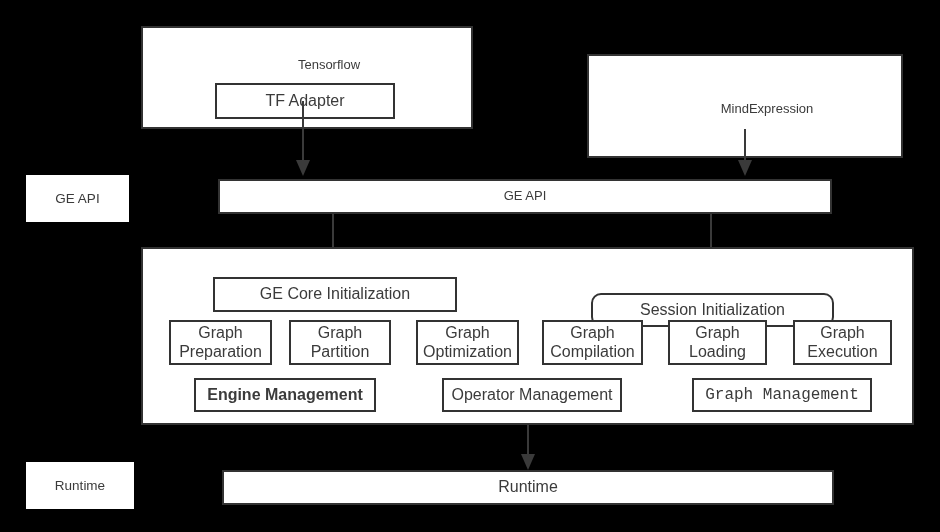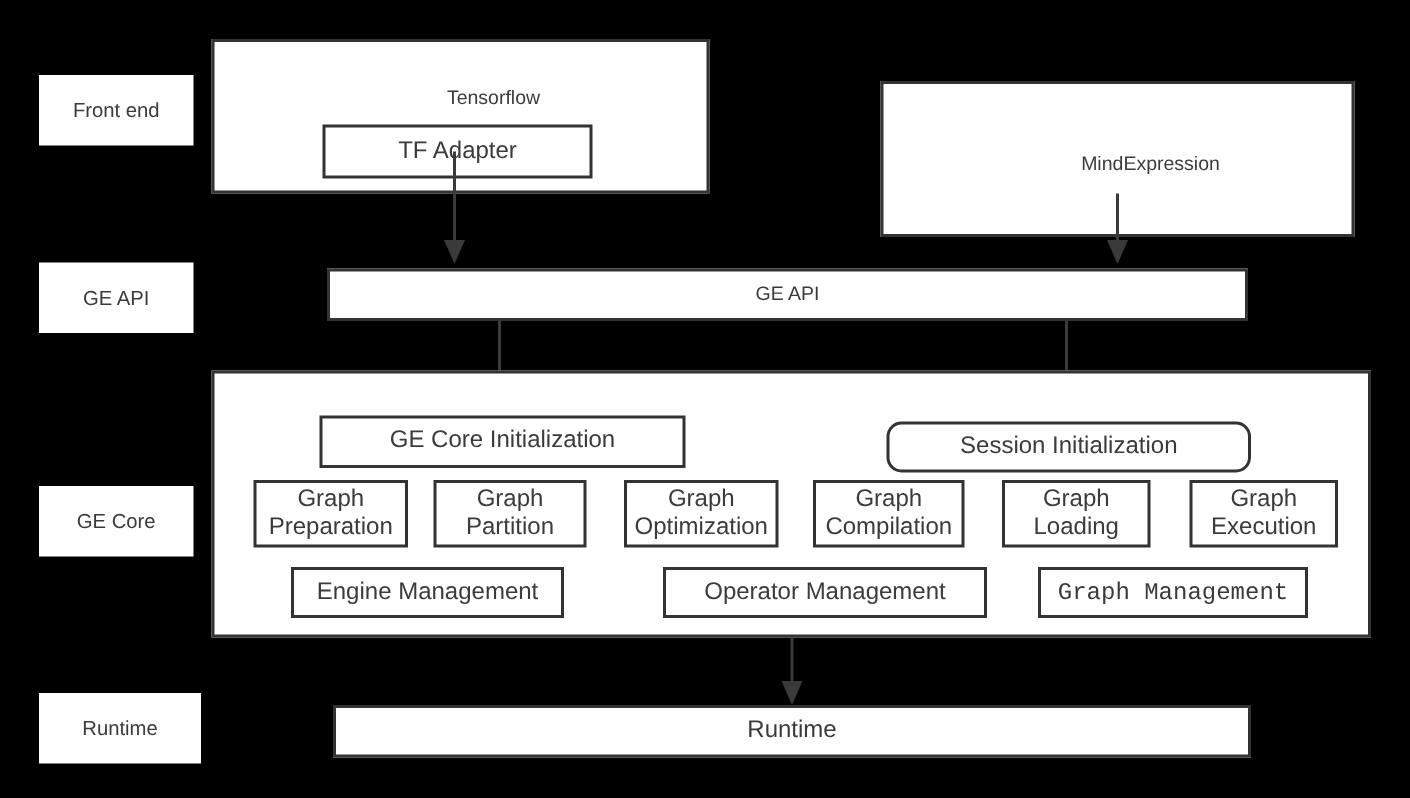--- a/index.html
+++ b/index.html
@@ -67,25 +67,23 @@
   }
   .conn polygon {
     fill: #3a3a3a;
   }
 </style>
 </head>
 <body>
 
 <div id="canvas">
 
-  <div class="box lane-label" style="left:26px; top:50px; width:103px; height:47px;">Front end</div>
 
   <div class="box lane-label" style="left:26px; top:175px; width:103px; height:47px;">GE API</div>
 
-  <div class="box lane-label" style="left:26px; top:324px; width:103px; height:47px;">GE Core</div>
 
   <div class="box lane-label" style="left:26px; top:462px; width:108px; height:47px;">Runtime</div>
 
   <div class="panel" style="left:141px; top:26px; width:332px; height:103px;">
     <div class="panel-title" style="top:29px;">Tensorflow</div>
     <div class="box bordered" style="left:72px; top:55px; width:180px; height:36px;">TF Adapter</div>
   </div>
 
   <div class="panel" style="left:587px; top:25px; width:316px; height:104px;margin-top:29px;">
     <div class="panel-title" style="top:45px;">MindExpression</div>
@@ -110,43 +108,43 @@
 
   <svg class="conn" style="left:0; top:0; width:940px; height:532px;">
     <line x1="711" y1="214" x2="711" y2="262"></line>
     <polygon points="704,260 718,260 711,276"></polygon>
   </svg>
 
   <div class="panel" style="left:141px; top:247px; width:773px; height:178px;padding-left:33px;">
 
     <div class="box bordered" style="left:70px; top:28px; width:244px; height:35px;">GE Core Initialization</div>
 
-    <div class="box bordered" style="left:448px; top:32px; width:243px; height:34px;border-radius:10px;">Session Initialization</div>
+    <div class="box bordered" style="left:448px; top:44px; width:243px; height:34px;border-radius:10px;">Session Initialization</div>
 
     <div class="box bordered" style="left:26px; top:71px; width:103px; height:45px;">Graph
 Preparation</div>
 
     <div class="box bordered" style="left:146px; top:71px; width:102px; height:45px;">Graph
 Partition</div>
 
     <div class="box bordered" style="left:273px; top:71px; width:103px; height:45px;">Graph
 Optimization</div>
 
     <div class="box bordered" style="left:399px; top:71px; width:101px; height:45px;">Graph
 Compilation</div>
 
     <div class="box bordered" style="left:525px; top:71px; width:99px; height:45px;">Graph
 Loading</div>
 
     <div class="box bordered" style="left:650px; top:71px; width:99px; height:45px;">Graph
 Execution</div>
 
-    <div class="box bordered" style="left:51px; top:129px; width:182px; height:34px;">Engine Management</div>
+    <div class="box bordered" style="left:51px; top:129px; width:182px; height:34px;font-weight:bold;">Engine Management</div>
 
-    <div class="box bordered" style="left:299px; top:129px; width:216px; height:34px;">Operator Management</div>
+    <div class="box bordered" style="left:299px; top:129px; width:180px; height:34px;">Operator Management</div>
 
     <div class="box bordered" style="left:549px; top:129px; width:180px; height:34px;font-family:Liberation Mono, monospace;">Graph Management</div>
   </div>
 
   <svg class="conn" style="left:0; top:0; width:940px; height:532px;">
     <line x1="528" y1="425" x2="528" y2="456"></line>
     <polygon points="521,454 535,454 528,470"></polygon>
   </svg>
 
   <div class="box bordered" style="left:222px; top:470px; width:612px; height:35px;">Runtime</div>

